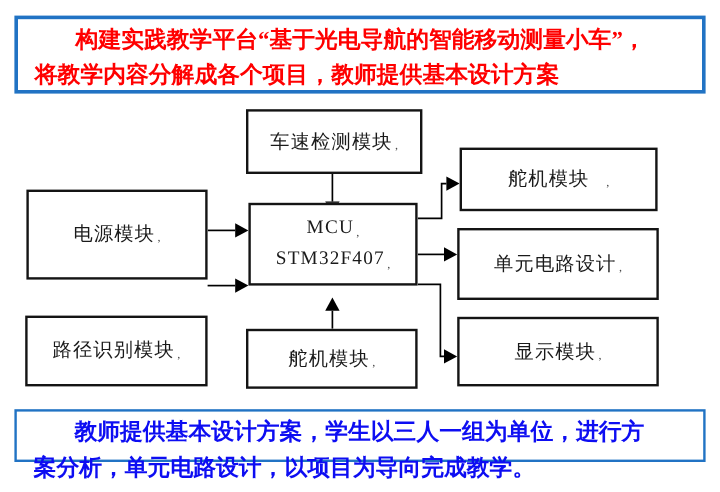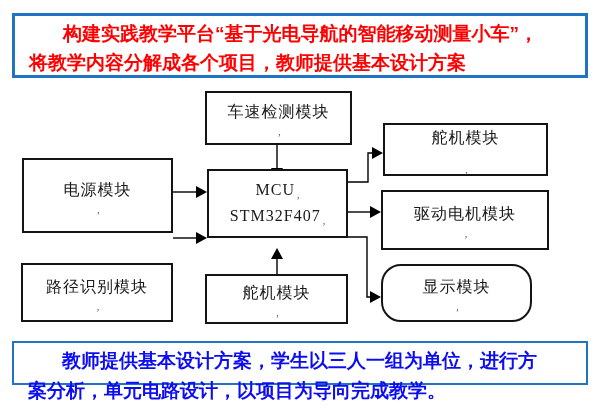--- a/index.html
+++ b/index.html
@@ -14,40 +14,40 @@
     padding:3px 10px 0 14px;
   }
   .banner-top{
     left:12px;top:13px;width:576px;height:65px;
     border:3px solid #2173c4;color:#ff0000;
   }
   .banner-bottom{
     left:12px;top:341px;width:576px;height:44px;
     border:2px solid #2173c4;color:#0d0df2;line-height:30px;
   }
-  .indent{text-indent:34px;}
+  .indent{text-indent:34px;font-family:Liberation Serif, serif;}
   .banner .line{white-space:nowrap;}
   
   .diagram{position:absolute;left:0;top:0;width:600px;height:410px;}
   .connector-svg{position:absolute;left:0;top:0;pointer-events:none;}
   .box{
     position:absolute;box-sizing:border-box;background:#fff;
     border:2px solid #141414;color:#1a1a1a;
     display:flex;align-items:center;justify-content:center;
     font-family:"Liberation Serif","DejaVu Serif",serif;
-    font-size:16px;letter-spacing:1px;text-align:center;flex-direction:column;
+    font-size:16px;letter-spacing:1px;text-align:center;
   }
   .box-speed   {left:205px;top:91px; width:147px;height:54px;}
   .box-power   {left:22px; top:158px;width:151px;height:75px;}
   .box-path    {left:21px; top:224px;width:152px;height:59px;margin-top:39px;}
   .box-mcu     {left:207px;top:169px;width:141px;height:69px;flex-direction:column;}
   .box-measure {left:205px;top:274px;width:143px;height:50px;}
   .box-servo   {left:383px;top:123px;width:165px;height:53px;gap:12px;}
   .box-motor   {left:381px;top:190px;width:168px;height:60px;}
-  .box-display {left:381px;top:264px;width:151px;height:58px;border-radius:20px;}
+  .box-display {left:381px;top:264px;width:168px;height:58px;}
   .mcu-line{line-height:24px;}
   .pmark{
     font-size:10px;color:#4a4a4a;margin-left:2px;letter-spacing:0;
     position:relative;top:3px;font-family:"Liberation Serif",serif;
   }
 </style>
 </head>
 <body>
 
 <div class="canvas">
@@ -114,21 +114,21 @@
       <span>舵机模块</span>
         <span class="pmark">,</span>
     </div>
 
     <div class="box box-servo">
       <span>舵机模块</span>
         <span class="pmark">,</span>
     </div>
 
     <div class="box box-motor">
-      <span>驱动电机模块</span>
+      <span>单元电路设计</span>
         <span class="pmark">,</span>
     </div>
 
     <div class="box box-display">
       <span>显示模块</span>
         <span class="pmark">,</span>
     </div>
 
   </div>
 

